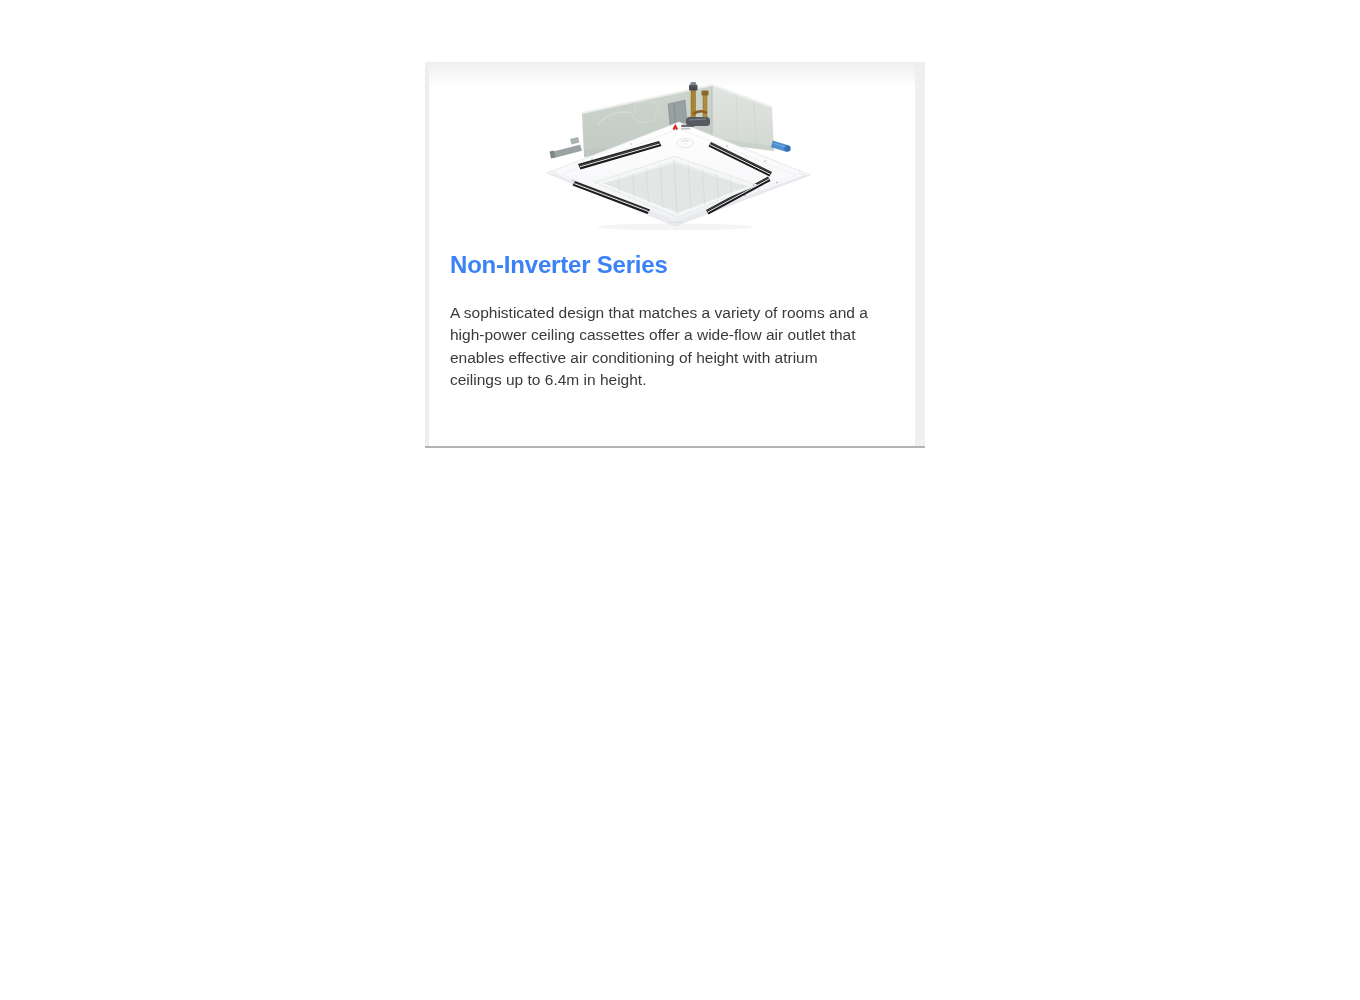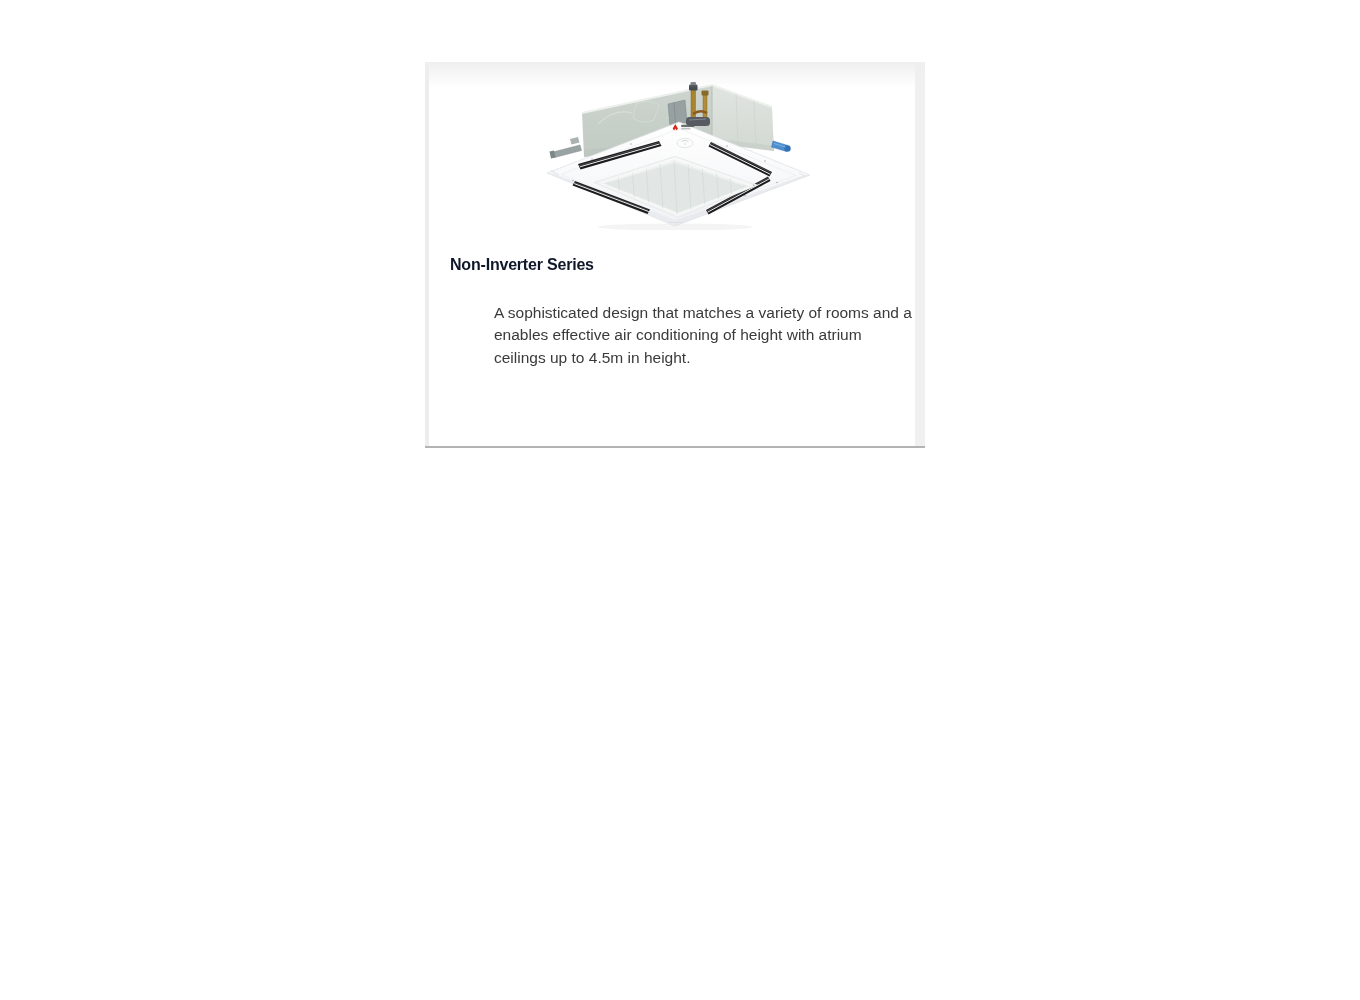--- a/index.html
+++ b/index.html
@@ -56,39 +56,38 @@
     position: absolute;
     left: 115px;
     top: 18px;
     width: 275px;
     height: 150px;
   }
   .card-title {
     position: absolute;
     left: 25px;
     top: 189px;
-    font-size: 16px;
+    font-size: 24px;
     font-weight: 700;
     letter-spacing: -0.2px;
     line-height: 28px;
-    color: #0f172a;
+    color: #3b82f6;
     white-space: nowrap;
   }
   .card-desc {
     position: absolute;
     left: 25px;
     top: 240px;
     width: 462px;
   }
   .desc-line {
     font-size: 15.5px;
     line-height: 22.4px;
     color: #3a3a3a;
     white-space: nowrap;
-    margin-left: 44px;
   }
 </style>
 </head>
 <body>
 
 <div class="page">
 
   <div class="card">
 
     <div class="card-left-strip"></div>
@@ -206,18 +205,19 @@
           <path d="M141.5,61.5 q3.5,-2.4 7,0" stroke="#c8cccc" stroke-width="0.8" fill="none"></path>
           <circle cx="145" cy="64" r="0.7" fill="#cdd1d1"></circle>
         </g>
       </svg>
     </div>
 
     <div class="card-title">Non-Inverter Series</div>
 
     <div class="card-desc">
       <div class="desc-line">A sophisticated design that matches a variety of rooms and a</div>
+      <div class="desc-line">high-power ceiling cassettes offer a wide-flow air outlet that</div>
       <div class="desc-line">enables effective air conditioning of height with atrium</div>
-      <div class="desc-line">ceilings up to 4.5m in height.</div>
+      <div class="desc-line">ceilings up to 6.4m in height.</div>
     </div>
 
   </div>
 </div>
 
 </body></html>

